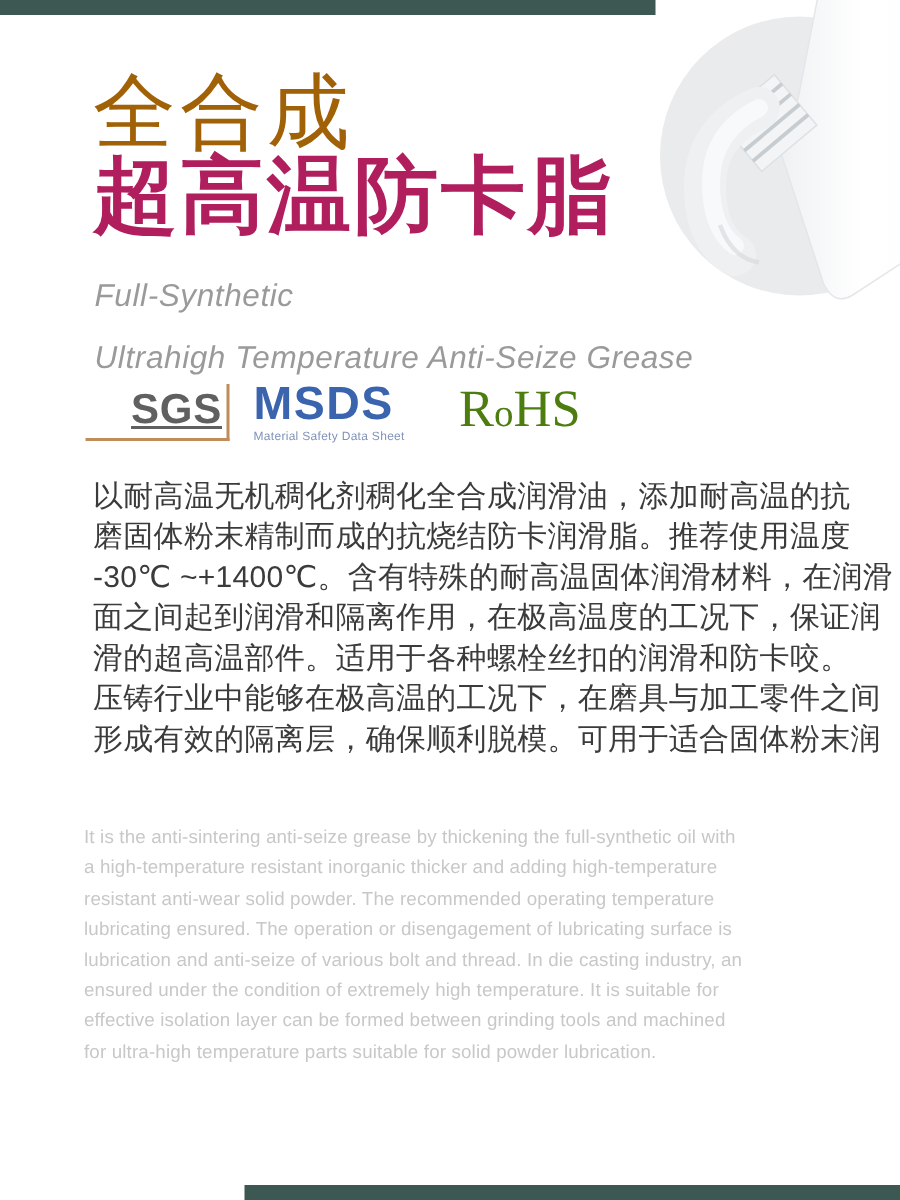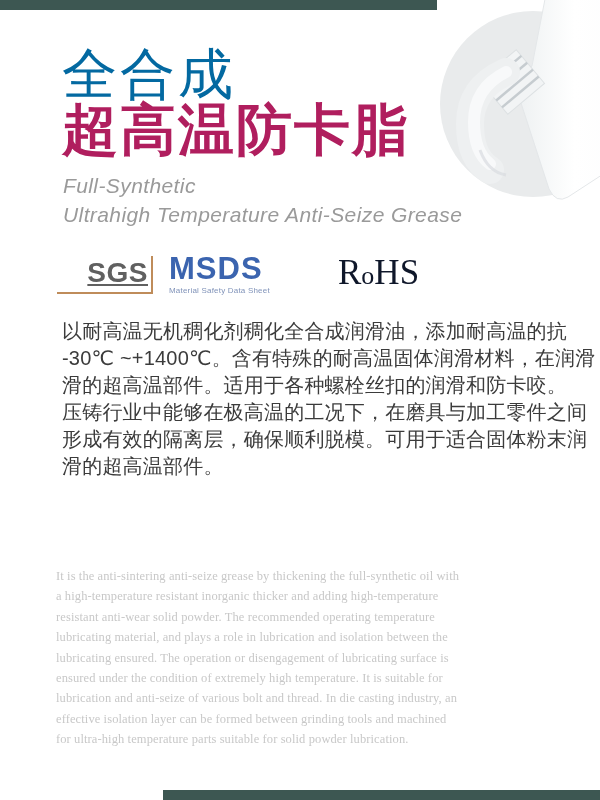--- a/index.html
+++ b/index.html
@@ -10,49 +10,49 @@
   }
   
   .bar-top{position:absolute;left:0;top:0;width:437px;height:10px;background:#3d5752;}
   .bar-bottom{position:absolute;left:163px;top:790px;width:437px;height:10px;background:#3d5752;}
 
   
   .photo{position:absolute;left:430px;top:0;width:200px;height:235px;}
 
   
   .title-cn-1{position:absolute;left:62px;top:45px;font-size:55px;line-height:58px;
-    letter-spacing:3px;color:#0369a1;font-weight:400;white-space:nowrap;text-align:center;}
+    letter-spacing:3px;color:#a16207;font-weight:400;white-space:nowrap;text-align:center;}
   .title-cn-2{position:absolute;left:62px;top:100px;font-size:56px;line-height:60px;
     letter-spacing:2px;color:#b01e5e;font-weight:700;white-space:nowrap;text-align:right;}
   .subtitle{position:absolute;left:63px;top:171px;font-style:italic;color:#9a9a9a;
     font-size:21px;line-height:29px;letter-spacing:0.4px;}
-  .subtitle div{white-space:nowrap;}
+  .subtitle div{white-space:nowrap;margin-top:12px;}
 
   
   .sgs{position:absolute;left:57px;top:253px;width:96px;height:44px;}
   .sgs-label{position:absolute;right:5px;top:5px;font-size:28px;font-weight:700;
     color:#606060;letter-spacing:0.5px;line-height:30px;text-decoration:underline;}
   .sgs-underline{position:absolute;left:0;bottom:3px;height:2px;width:96px;background:#bf8c5a;}
   .sgs-vline{position:absolute;right:0;top:3px;height:38px;width:2px;background:#bf8c5a;}
 
   .msds{position:absolute;left:169px;top:253px;width:122px;}
   .msds-label{font-size:31px;font-weight:800;color:#3b64af;letter-spacing:1px;line-height:31px;}
   .msds-sub{font-size:8px;color:#8093b9;letter-spacing:0.2px;margin-top:2px;white-space:nowrap;}
 
   .rohs{position:absolute;left:306px;top:252px;font-family:"Liberation Serif","DejaVu Serif",serif;
-    color:#0f172a;line-height:42px;white-space:nowrap;margin-left:32px;}
+    color:#4d7c0f;line-height:42px;white-space:nowrap;}
   .rohs-big{font-size:35px;}
   .rohs-small{font-size:26px;}
 
   
   .desc-cn{position:absolute;left:62px;top:318px;color:#3b3b3b;}
   .desc-cn div{font-size:20px;line-height:27px;letter-spacing:0.2px;white-space:nowrap;}
 
   
-  .desc-en{position:absolute;left:56px;top:566px;color:#c8c8c8;font-family:Liberation Serif, serif;}
+  .desc-en{position:absolute;left:56px;top:548px;color:#c8c8c8;}
   .desc-en div{font-size:12.5px;line-height:20.4px;letter-spacing:0.1px;white-space:nowrap;}
 </style>
 </head>
 <body>
 
 <div class="bar-top"></div>
 <div class="bar-bottom"></div>
 
 <svg class="photo" viewBox="0 0 200 235">
   <defs>
@@ -91,30 +91,30 @@
 
 <div class="msds">
   <div class="msds-label">MSDS</div>
   <div class="msds-sub">Material Safety Data Sheet</div>
 </div>
 
 <div class="rohs"><span class="rohs-big">R</span><span class="rohs-small">o</span><span class="rohs-big">HS</span></div>
 
 <div class="desc-cn">
   <div>以耐高温无机稠化剂稠化全合成润滑油，添加耐高温的抗</div>
+  <div>磨固体粉末精制而成的抗烧结防卡润滑脂。推荐使用温度</div>
   <div>-30℃ ~+1400℃。含有特殊的耐高温固体润滑材料，在润滑</div>
+  <div>面之间起到润滑和隔离作用，在极高温度的工况下，保证润</div>
   <div>滑的超高温部件。适用于各种螺栓丝扣的润滑和防卡咬。</div>
   <div>压铸行业中能够在极高温的工况下，在磨具与加工零件之间</div>
   <div>形成有效的隔离层，确保顺利脱模。可用于适合固体粉末润</div>
-  <div>滑的超高温部件。</div>
 </div>
 
 <div class="desc-en">
   <div>It is the anti-sintering anti-seize grease by thickening the full-synthetic oil with</div>
   <div>a high-temperature resistant inorganic thicker and adding high-temperature</div>
   <div>resistant anti-wear solid powder. The recommended operating temperature</div>
-  <div>lubricating material, and plays a role in lubrication and isolation between the</div>
   <div>lubricating ensured. The operation or disengagement of lubricating surface is</div>
+  <div>lubrication and anti-seize of various bolt and thread. In die casting industry, an</div>
   <div>ensured under the condition of extremely high temperature. It is suitable for</div>
-  <div>lubrication and anti-seize of various bolt and thread. In die casting industry, an</div>
   <div>effective isolation layer can be formed between grinding tools and machined</div>
   <div>for ultra-high temperature parts suitable for solid powder lubrication.</div>
 </div>
 
 </body></html>

